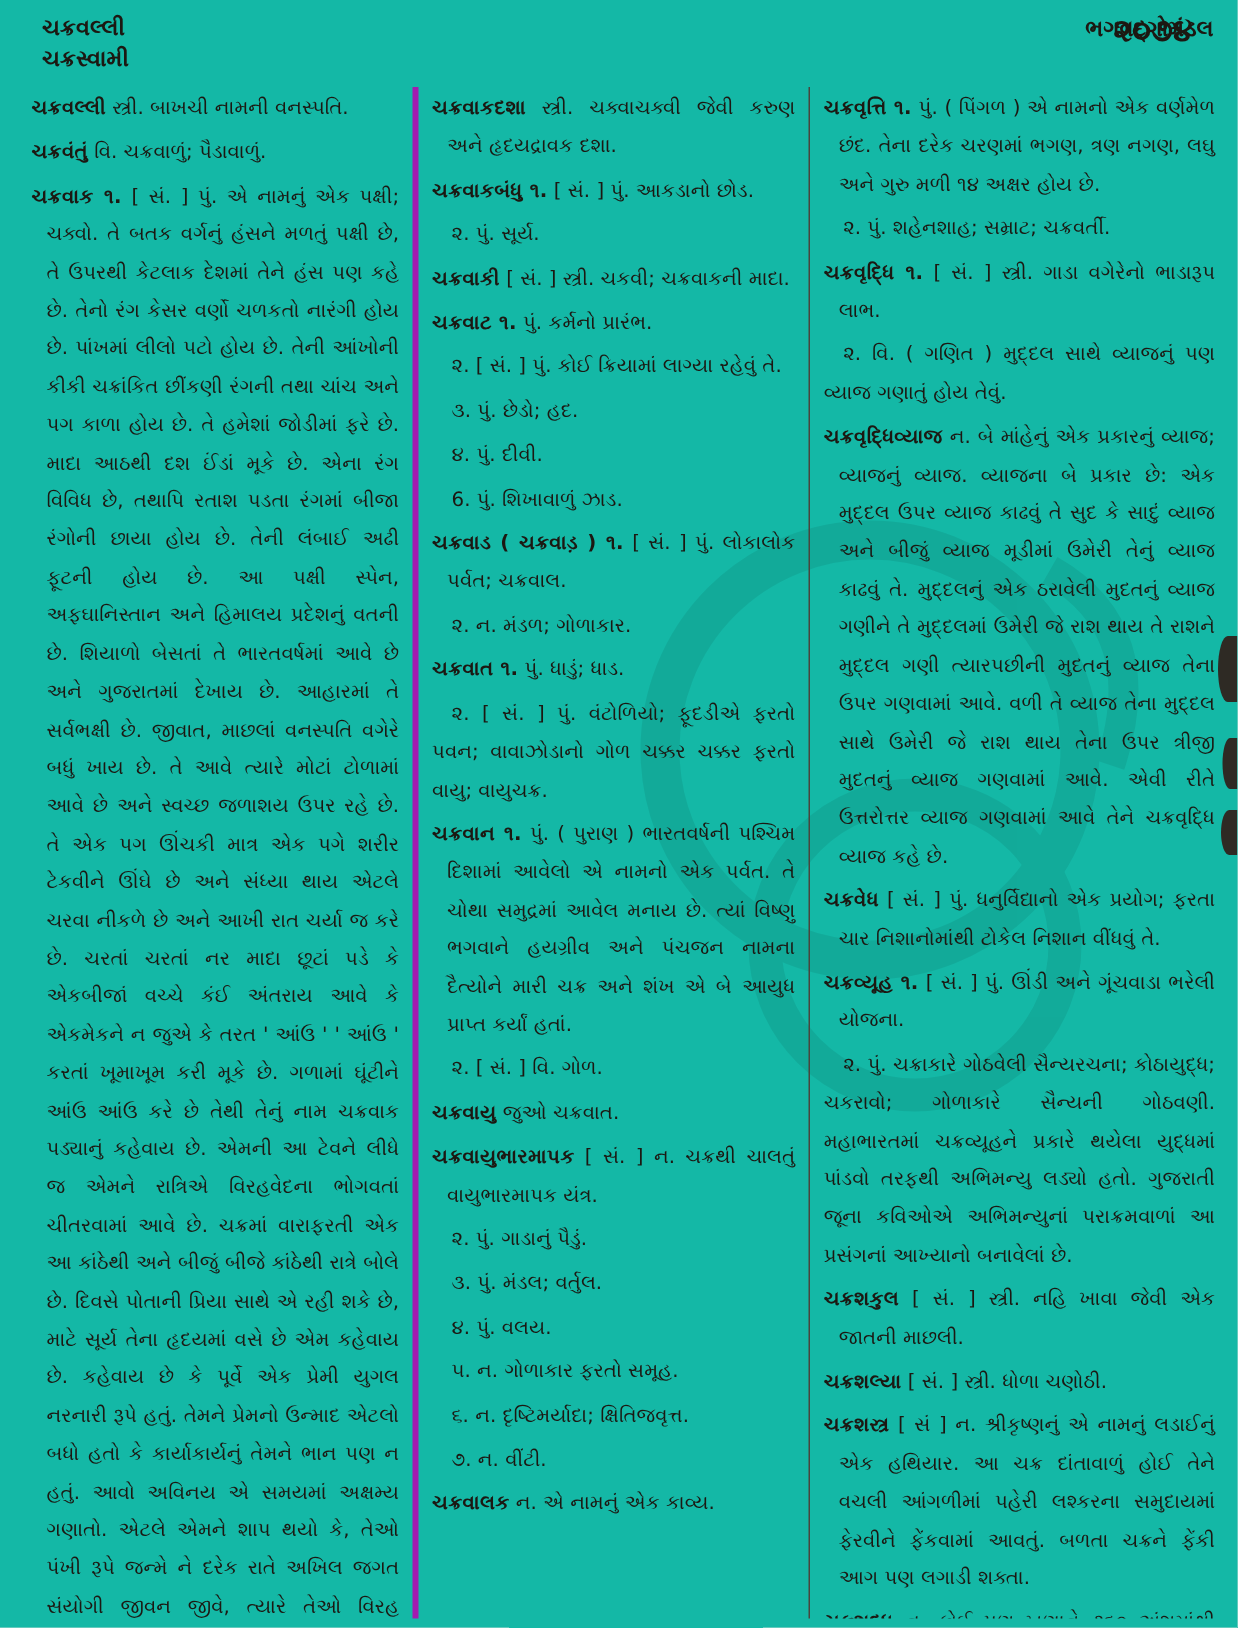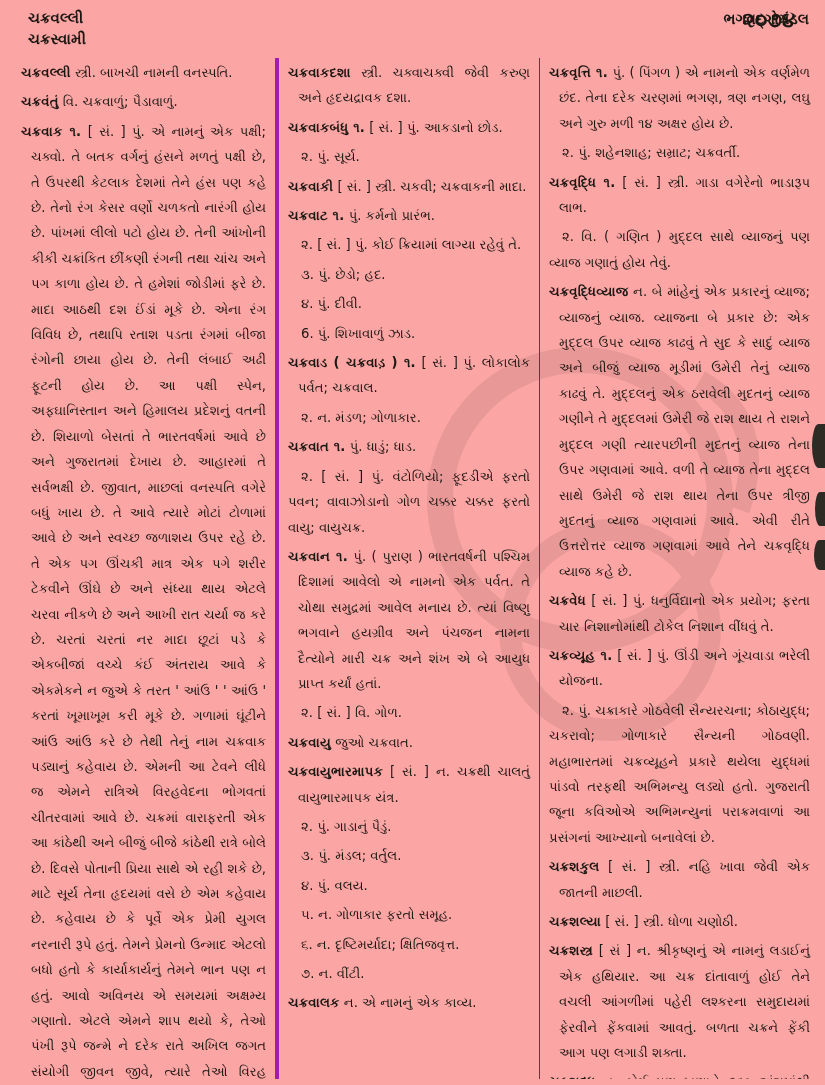--- a/index.html
+++ b/index.html
@@ -4,21 +4,21 @@
 <style>
   html,body{margin:0;padding:0;}
   body{
     width:825px;height:1085px;
     background:#e9e7e2;
     font-family:"DejaVu Sans", sans-serif;
   }
   .page{
     position:relative;
     width:825px;height:1085px;
-    background:#fca5a5;
+    background:#14b8a6;
     color:#1c1812;
     overflow:hidden;
   }
   
   .header{
     position:absolute;top:6px;left:20px;right:16px;height:50px;
     z-index:3;
   }
   .guide-words{
     position:absolute;left:8px;top:2px;

